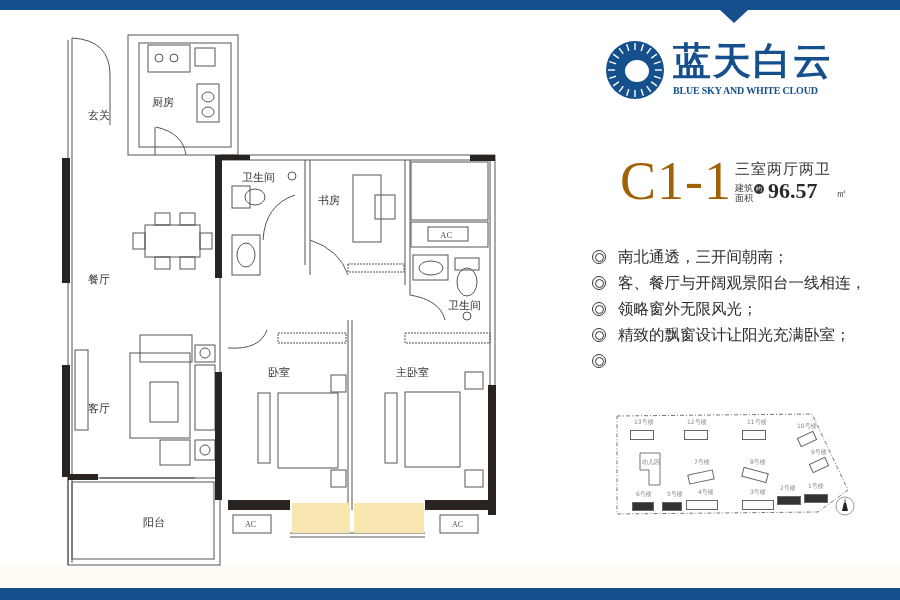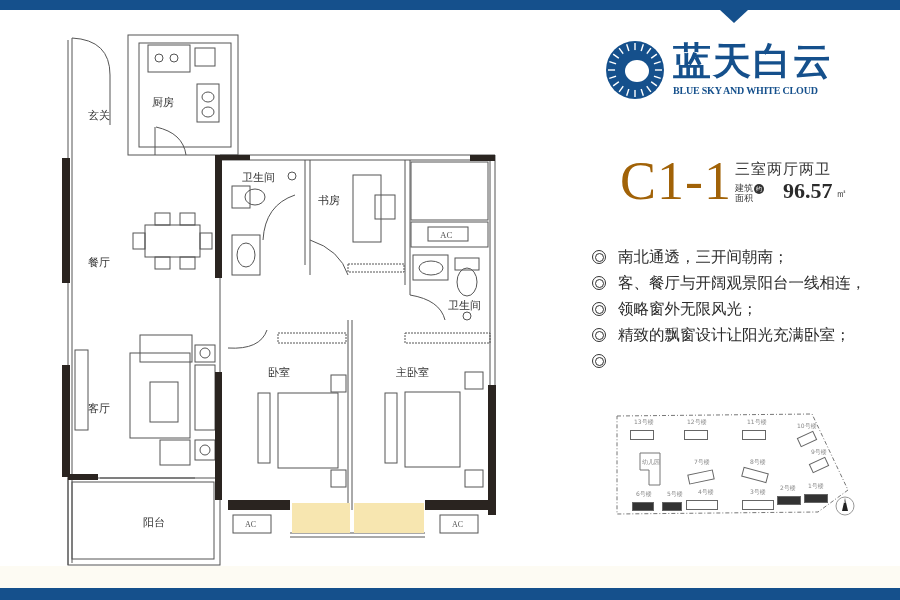--- a/index.html
+++ b/index.html
@@ -21,21 +21,21 @@
 
   
   .unit-code { position: absolute; left: 620px; top: 150px; font-family: "Liberation Serif", serif;
     font-size: 54px; color: #a16207; letter-spacing: 1px; white-space: nowrap; }
   .unit-type { position: absolute; left: 735px; top: 160px; font-family: "DejaVu Serif", serif; font-size: 15px;
     color: #333; white-space: nowrap; letter-spacing: 1px; }
   .area-label { position: absolute; left: 735px; top: 183px; font-size: 9px; line-height: 10px; color: #333; width: 22px; }
   .area-circle { position: absolute; left: 754px; top: 184px; width: 10px; height: 10px; border-radius: 50%;
     background: #333; color: #fff; font-size: 6px; text-align: center; line-height: 10px; }
   .area-value { position: absolute; left: 768px; top: 178px; font-family: "Liberation Serif", serif; font-weight: bold;
-    font-size: 22px; color: #2b2b2b; white-space: nowrap; margin-left: 15px; }
+    font-size: 22px; color: #2b2b2b; white-space: nowrap; }
   .area-unit { position: absolute; left: 836px; top: 186px; font-size: 11px; color: #333; }
 
   
   .features { position: absolute; left: 592px; top: 244px; list-style: none; }
   .features li { display: flex; align-items: center; height: 26px; font-family: "DejaVu Serif", serif; font-size: 15.5px;
     color: #2a2a2a; white-space: nowrap; }
   .features .bullet { width: 14px; height: 14px; border: 1.5px solid #333; border-radius: 50%; position: relative;
     margin-right: 12px; flex: none; }
   .features .bullet::after { content: ""; position: absolute; left: 2px; top: 2px; width: 7px; height: 7px;
     border: 1.2px solid #333; border-radius: 50%; }
@@ -270,21 +270,21 @@
       <rect x="228" y="500" width="62" height="10"></rect>
       <rect x="425" y="500" width="70" height="10"></rect>
       <rect x="68" y="474" width="30" height="6"></rect>
     </g>
 
     <rect x="292" y="503" width="58" height="30" fill="#f7e6b0"></rect>
     <rect x="354" y="503" width="70" height="30" fill="#f7e6b0"></rect>
   </svg>
   <div class="room-label" style="left:88px;top:108px">玄关</div>
   <div class="room-label" style="left:152px;top:95px">厨房</div>
-  <div class="room-label" style="left:88px;top:255px">餐厅</div>
+  <div class="room-label" style="left:88px;top:272px">餐厅</div>
   <div class="room-label" style="left:88px;top:401px">客厅</div>
   <div class="room-label" style="left:143px;top:515px">阳台</div>
   <div class="room-label" style="left:242px;top:170px">卫生间</div>
   <div class="room-label" style="left:318px;top:193px">书房</div>
   <div class="room-label" style="left:448px;top:298px">卫生间</div>
   <div class="room-label" style="left:268px;top:365px">卧室</div>
   <div class="room-label" style="left:396px;top:365px">主卧室</div>
 </div>
 
 </body></html>

